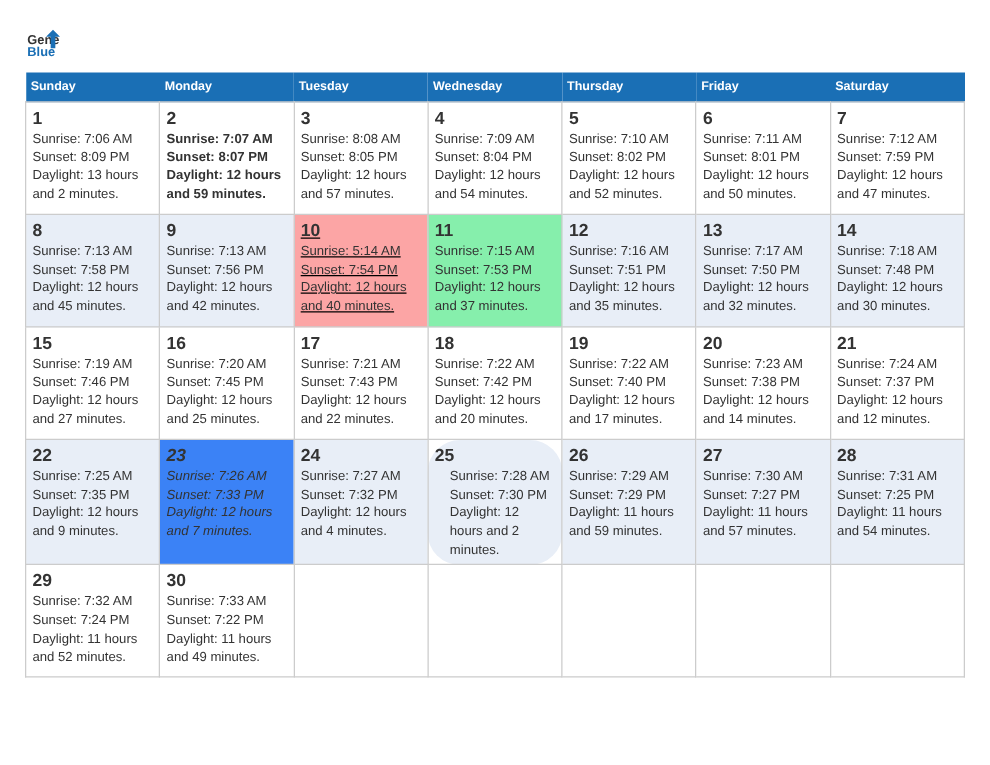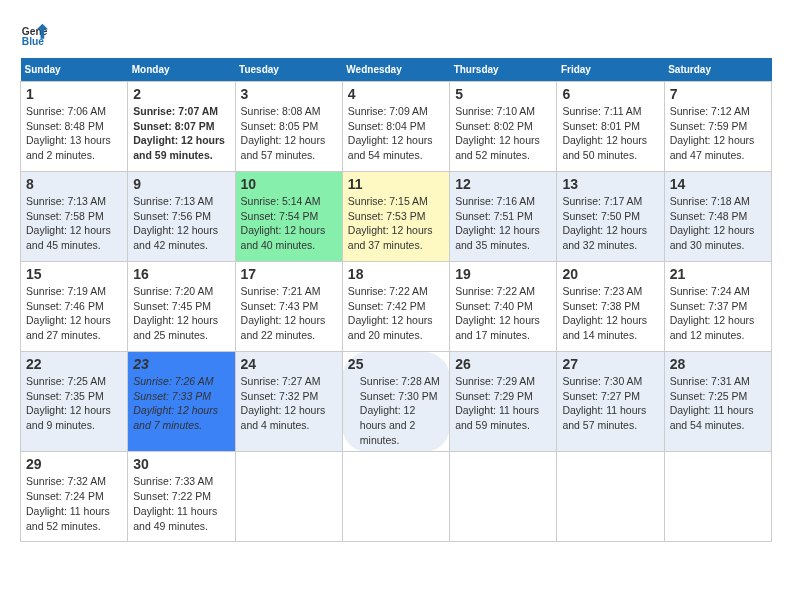--- a/index.html
+++ b/index.html
@@ -119,21 +119,21 @@
         <th>Thursday</th>
         <th>Friday</th>
         <th>Saturday</th>
       </tr>
   </thead>
   <tbody id="calendar-body">
   <tr>
         <td style="background-color: rgb(255, 255, 255);">
           <div class="day-number">1</div>
           <div class="day-info" style="white-space: pre-line;">Sunrise: 7:06 AM
-Sunset: 8:48 PM
+Sunset: 8:09 PM
 Daylight: 13 hours and 2 minutes.</div>
         </td>
         <td style="background-color: rgb(255, 255, 255);">
           <div class="day-number">2</div>
           <div class="day-info" style="white-space: pre-line; font-weight: bold;">Sunrise: 7:07 AM
 Sunset: 8:07 PM
 Daylight: 12 hours and 59 minutes.</div>
         </td>
         <td style="background-color: rgb(255, 255, 255);">
           <div class="day-number">3</div>
@@ -172,27 +172,27 @@
           <div class="day-info" style="white-space: pre-line;">Sunrise: 7:13 AM
 Sunset: 7:58 PM
 Daylight: 12 hours and 45 minutes.</div>
         </td>
         <td style="background-color: rgb(232, 238, 247);">
           <div class="day-number">9</div>
           <div class="day-info" style="white-space: pre-line;">Sunrise: 7:13 AM
 Sunset: 7:56 PM
 Daylight: 12 hours and 42 minutes.</div>
         </td>
-        <td style="background-color: #86efac;">
+        <td style="background-color: #fca5a5; text-decoration: underline;">
           <div class="day-number">10</div>
           <div class="day-info" style="white-space: pre-line;">Sunrise: 5:14 AM
 Sunset: 7:54 PM
 Daylight: 12 hours and 40 minutes.</div>
         </td>
-        <td style="background-color: #fef9c3;">
+        <td style="background-color: #86efac;">
           <div class="day-number">11</div>
           <div class="day-info" style="white-space: pre-line;">Sunrise: 7:15 AM
 Sunset: 7:53 PM
 Daylight: 12 hours and 37 minutes.</div>
         </td>
         <td style="background-color: rgb(232, 238, 247);">
           <div class="day-number">12</div>
           <div class="day-info" style="white-space: pre-line;">Sunrise: 7:16 AM
 Sunset: 7:51 PM
 Daylight: 12 hours and 35 minutes.</div>

